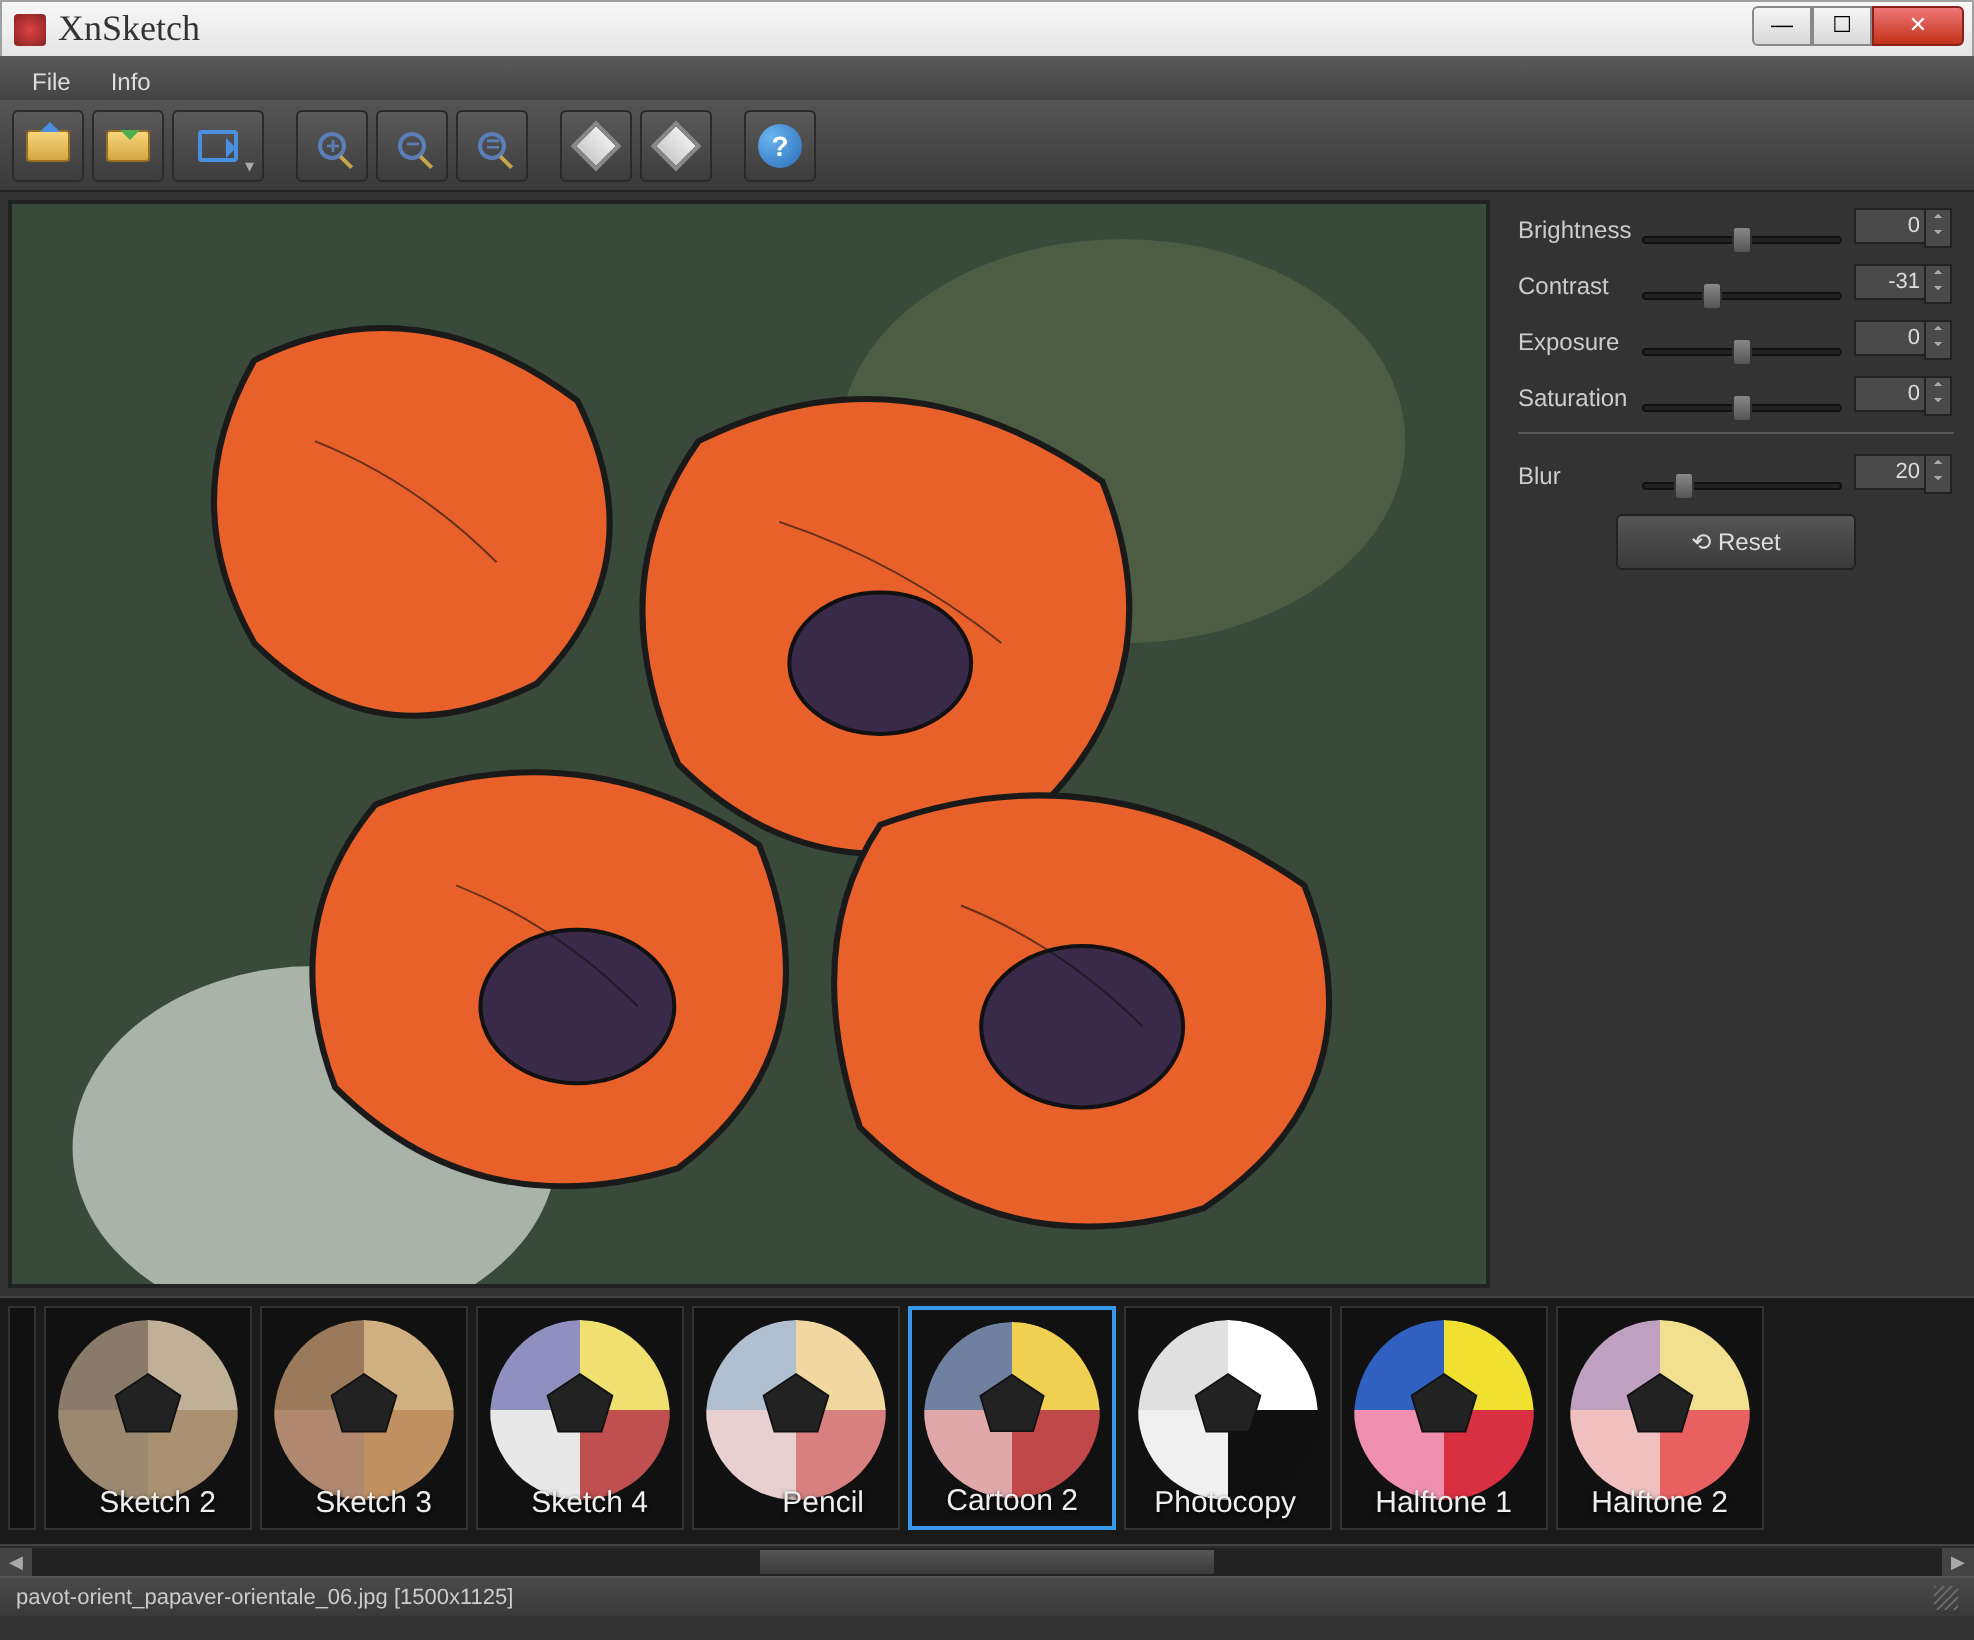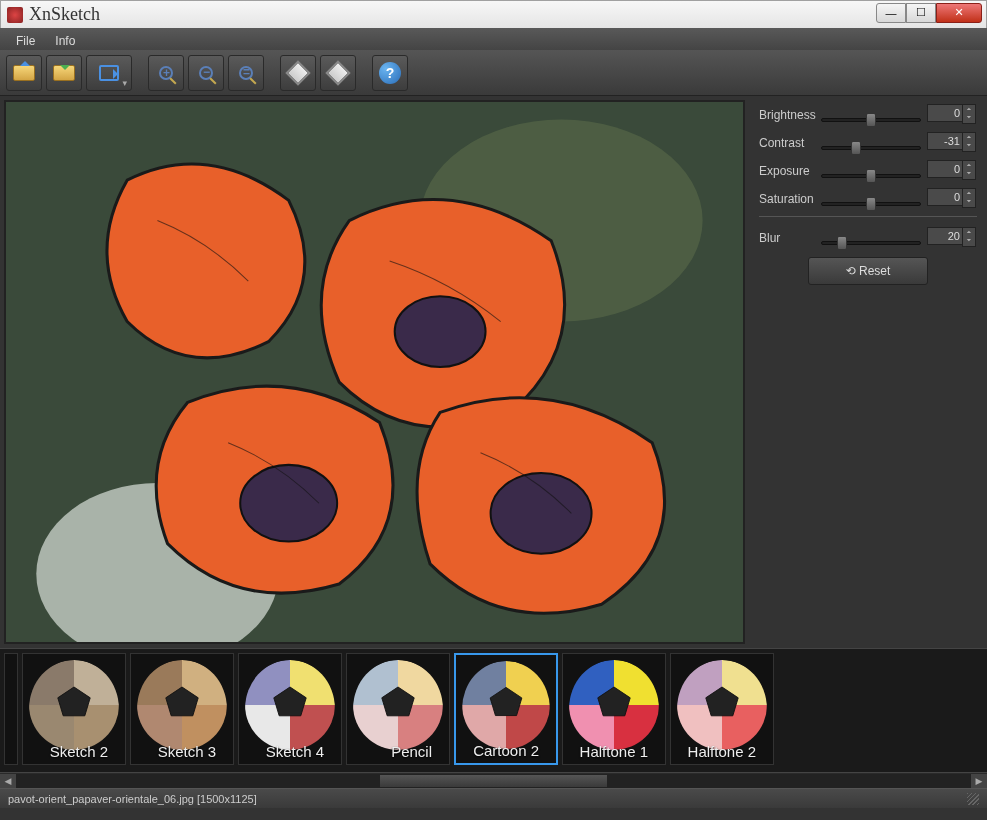--- a/index.html
+++ b/index.html
@@ -245,20 +245,30 @@
             <path d="M50 50 L50 0 A50 50 0 0 1 100 50 Z" fill="#f0d050"></path>
             <path d="M50 50 L100 50 A50 50 0 0 1 50 100 Z" fill="#c04848"></path>
             <path d="M50 50 L50 100 A50 50 0 0 1 0 50 Z" fill="#e0a8a8"></path>
             <path d="M50 50 L0 50 A50 50 0 0 1 50 0 Z" fill="#7080a0"></path>
             <polygon points="50,30 68,42 62,62 38,62 32,42" fill="#222" stroke="#111"></polygon>
           </svg></div>
         <div class="effect-label">Cartoon 2</div>
       </div>
       <div class="effect-tile">
         <div class="effect-thumb"><svg viewBox="0 0 100 100">
+            <path d="M50 50 L50 0 A50 50 0 0 1 100 50 Z" fill="#ffffff"></path>
+            <path d="M50 50 L100 50 A50 50 0 0 1 50 100 Z" fill="#101010"></path>
+            <path d="M50 50 L50 100 A50 50 0 0 1 0 50 Z" fill="#f0f0f0"></path>
+            <path d="M50 50 L0 50 A50 50 0 0 1 50 0 Z" fill="#e0e0e0"></path>
+            <polygon points="50,30 68,42 62,62 38,62 32,42" fill="#222" stroke="#111"></polygon>
+          </svg></div>
+        <div class="effect-label">Photocopy</div>
+      </div>
+      <div class="effect-tile">
+        <div class="effect-thumb"><svg viewBox="0 0 100 100">
             <path d="M50 50 L50 0 A50 50 0 0 1 100 50 Z" fill="#f0e030"></path>
             <path d="M50 50 L100 50 A50 50 0 0 1 50 100 Z" fill="#d83040"></path>
             <path d="M50 50 L50 100 A50 50 0 0 1 0 50 Z" fill="#f090b0"></path>
             <path d="M50 50 L0 50 A50 50 0 0 1 50 0 Z" fill="#3060c0"></path>
             <polygon points="50,30 68,42 62,62 38,62 32,42" fill="#222" stroke="#111"></polygon>
           </svg></div>
         <div class="effect-label">Halftone 1</div>
       </div>
       <div class="effect-tile">
         <div class="effect-thumb"><svg viewBox="0 0 100 100">

